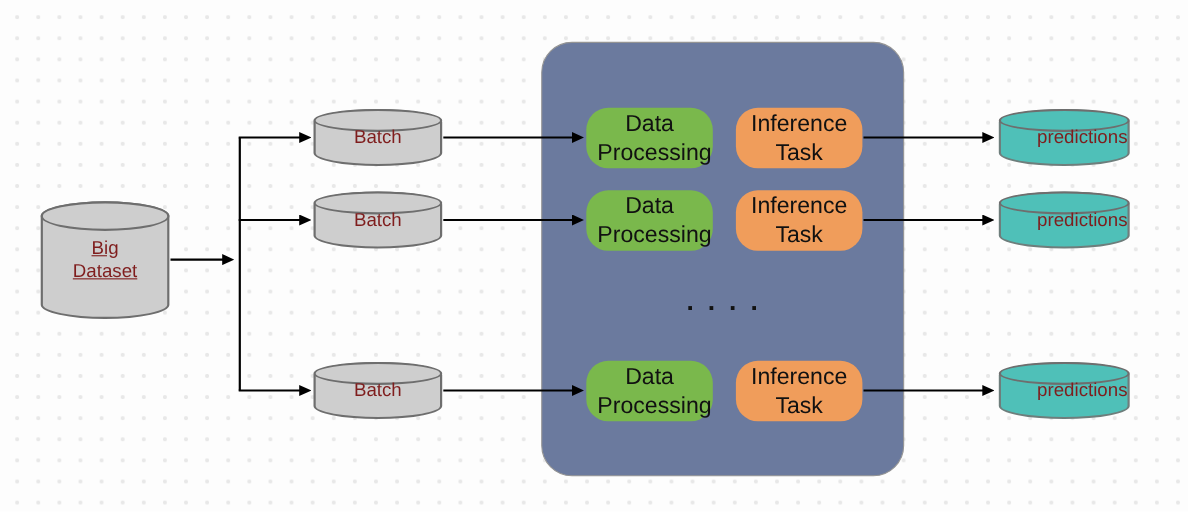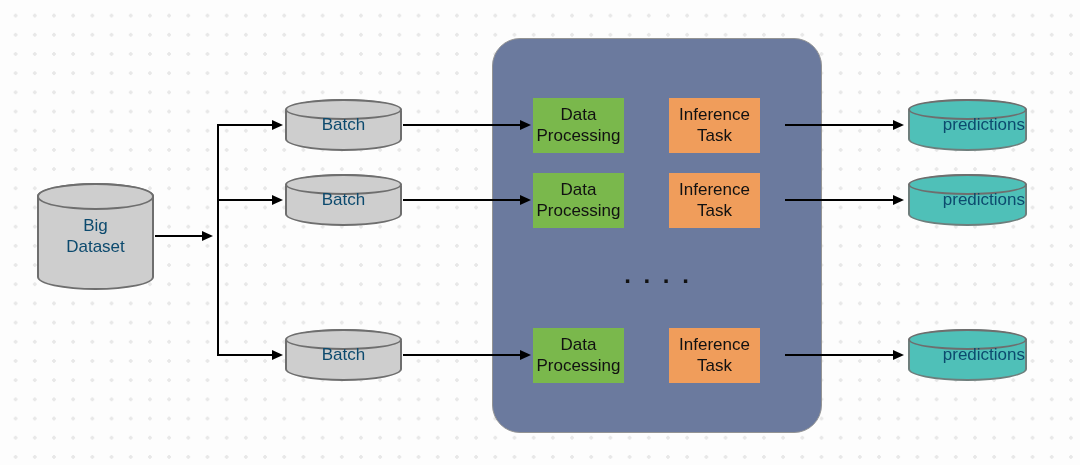--- a/index.html
+++ b/index.html
@@ -21,45 +21,45 @@
     position:absolute;left:492px;top:38px;width:330px;height:395px;
     background:#6b7a9e;border:1.5px solid #949494;border-radius:28px;
     box-sizing:border-box;z-index:1;
   }
   
   svg.arrows{position:absolute;left:0;top:0;z-index:2;pointer-events:none;}
   
   .cyl{
     position:absolute;display:flex;align-items:center;justify-content:center;
     border:2px solid #6e6e6e;box-sizing:border-box;z-index:3;
-    font-size:17px;color:#0c4a6e;text-align:center;line-height:1.22;
+    font-size:17px;color:#7f1d1d;text-align:center;line-height:1.22;
   }
   .cyl::before{
     content:"";position:absolute;top:-2px;left:-2px;right:-2px;
     border:2px solid #6e6e6e;border-radius:50%;
     background:inherit;box-sizing:border-box;
   }
   .cyl .lbl{position:relative;z-index:1;max-width:86px;}
   .cyl-gray{background:#cecece;border-radius:50%/12px;}
   .cyl-teal{background:#4fc0b8;border-radius:50%/12px;border-color:#6e7e7c;justify-content:flex-end;}
   .cyl-sm::before{height:21px;}
-  .cyl-lg{border-radius:50%/13px;}
+  .cyl-lg{border-radius:50%/13px;text-decoration:underline;}
   .cyl-lg::before{height:27px;}
   .big-dataset{left:37px;top:183px;width:117px;height:107px;}
   .batch-0{left:285px;top:99px;width:117px;height:52px;}
   .batch-1{left:285px;top:174px;width:117px;height:52px;}
   .batch-2{left:285px;top:329px;width:117px;height:52px;}
   .pred-0{left:908px;top:99px;width:119px;height:52px;}
   .pred-1{left:908px;top:174px;width:119px;height:52px;}
   .pred-2{left:908px;top:329px;width:119px;height:52px;}
   
   .pbox{
     position:absolute;display:flex;align-items:center;justify-content:center;
-    width:91px;height:55px;z-index:3;
-    font-size:17px;color:#111;text-align:center;line-height:1.2;
+    width:115px;height:55px;z-index:3;
+    font-size:21px;color:#111;text-align:center;line-height:1.2;border-radius:20px;
   }
   .pbox .lbl{max-width:95px;}
   .green{background:#7ab84c;}
   .orange{background:#f09d5b;align-items:center;}
   .col-dp{left:533px;}
   .col-it{left:669px;}
   .row-0{top:98px;}
   .row-1{top:173px;}
   .row-2{top:328px;}
   

